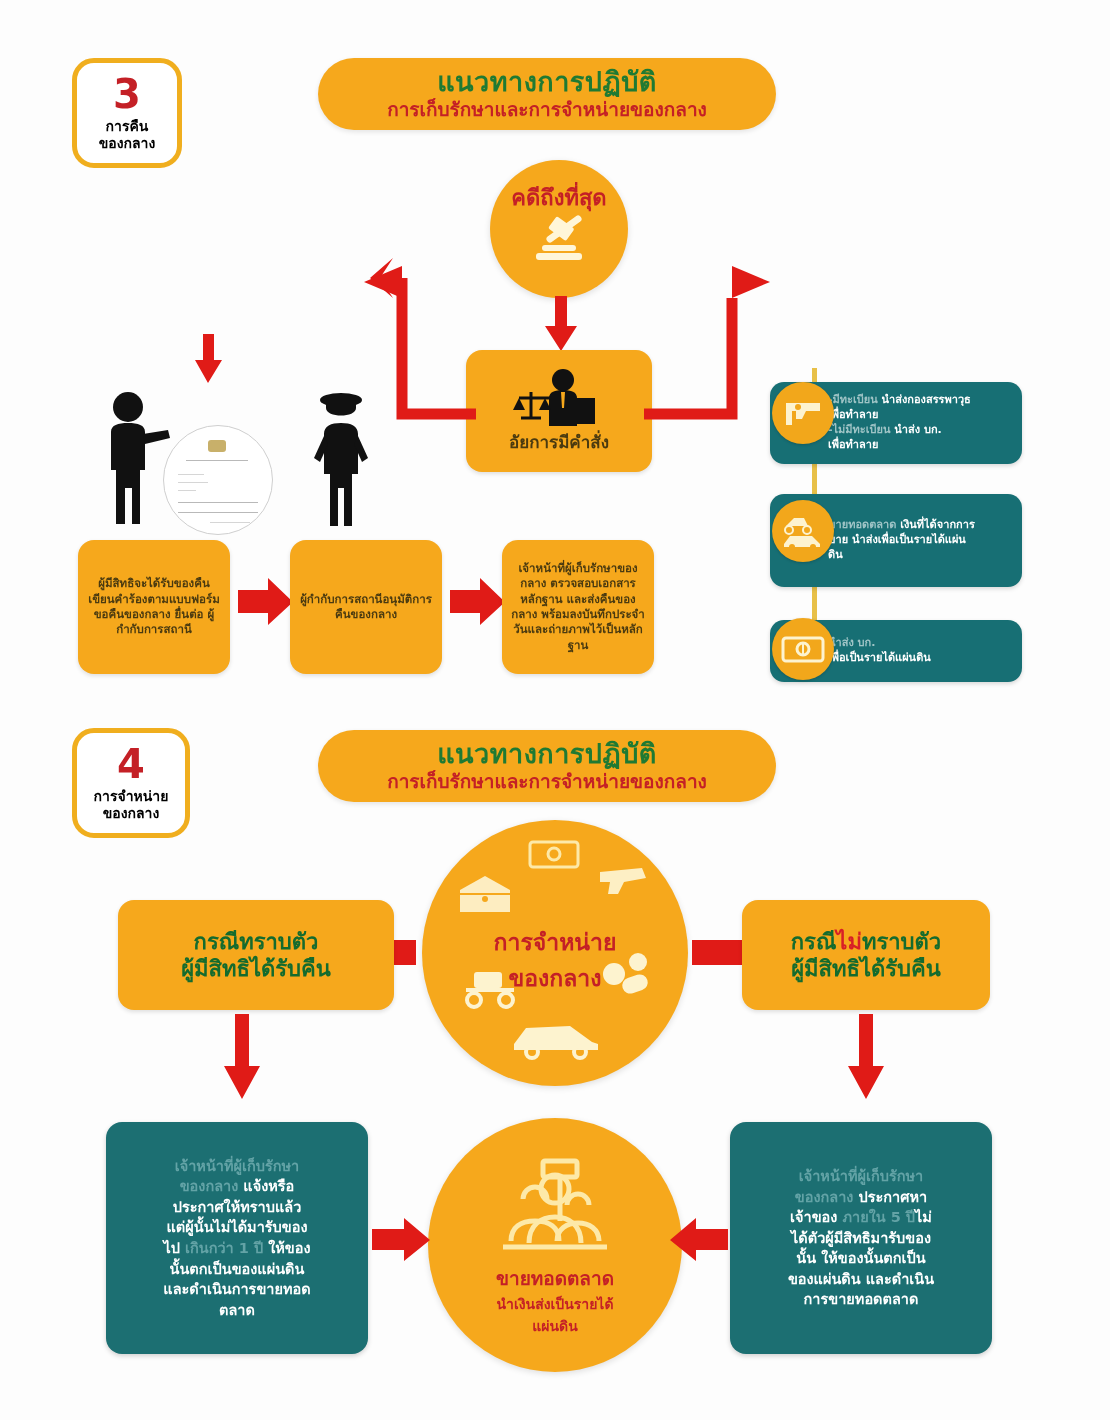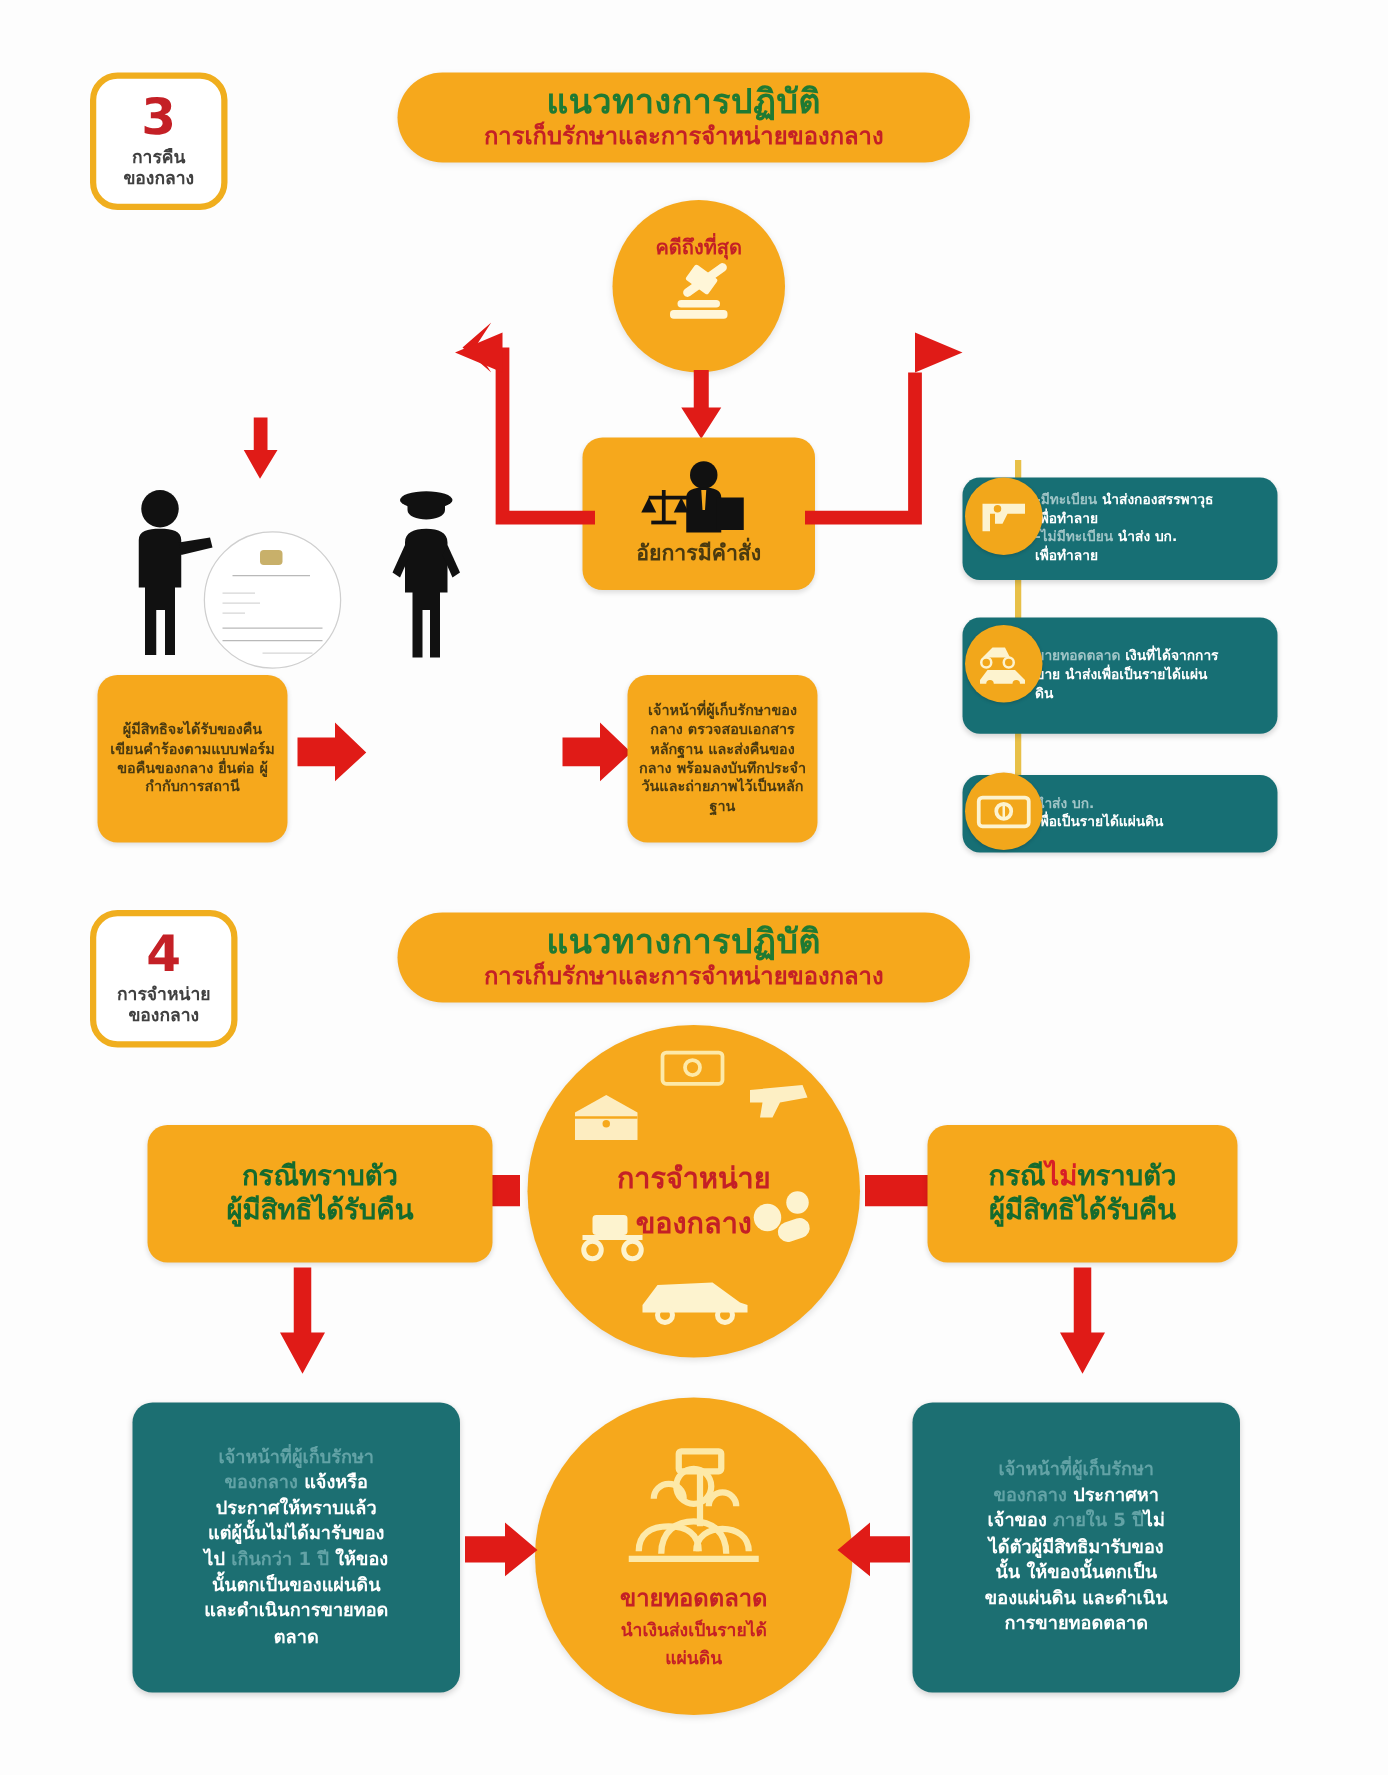--- a/index.html
+++ b/index.html
@@ -11,21 +11,21 @@
   .stage{position:absolute;inset:0;}
   .abs{position:absolute;box-sizing:border-box;}
 
   
   .sec-badge{
     border:5px solid #f0ae1e;border-radius:22px;background:#ffffff;
     display:flex;flex-direction:column;align-items:center;justify-content:center;
     color:#6b5a2a;
   }
   .sec-num{font-size:40px;font-weight:bold;color:#c42026;line-height:1;margin-bottom:4px;}
-  .sec-l1,.sec-l2{font-size:14px;font-weight:bold;color:#404040;line-height:1.25;}
+  .sec-l1,.sec-l2{font-size:14px;font-weight:bold;color:#000000;line-height:1.25;}
 
   
   .title-pill{
     background:#f6a81c;border-radius:40px;
     display:flex;flex-direction:column;align-items:center;justify-content:center;
     box-shadow:0 2px 5px rgba(0,0,0,.10);
   }
   .title-main{font-size:27px;font-weight:bold;color:#1f7a33;line-height:1.1;letter-spacing:.5px;}
   .title-sub{font-size:19px;font-weight:bold;color:#c42026;line-height:1.2;margin-top:1px;}
 
@@ -105,21 +105,21 @@
     <div class="sec-l1">การคืน</div>
     <div class="sec-l2">ของกลาง</div>
   </div>
 
   <div class="abs title-pill" style="left:318px;top:58px;width:458px;height:72px;">
     <div class="title-main">แนวทางการปฏิบัติ</div>
     <div class="title-sub">การเก็บรักษาและการจำหน่ายของกลาง</div>
   </div>
 
   <div class="abs ocircle" style="left:490px;top:160px;width:138px;height:138px;">
-    <div class="circle-label-red" style="font-size:16px;margin-top:-6px;text-align:right;">คดีถึงที่สุด</div>
+    <div class="circle-label-red" style="font-size:22px;margin-top:-6px;text-align:right;">คดีถึงที่สุด</div>
     <span style="margin-top:2px;">
       <svg width="70" height="56" viewBox="0 0 70 56">
         <g stroke="#fff6d8" stroke-width="7" stroke-linecap="round" fill="none">
           <line x1="26" y1="22" x2="54" y2="2"></line>
         </g>
         <rect x="26" y="4" width="22" height="15" rx="2" transform="rotate(36 37 12)" fill="#fff6d8"></rect>
         <rect x="12" y="36" width="46" height="7" rx="3" fill="#fff6d8"></rect>
         <rect x="18" y="28" width="34" height="6" rx="3" fill="#fff6d8"></rect>
       </svg>
     </span>
@@ -202,20 +202,23 @@
   </div>
 
   <div class="abs ocard-plain t-small" style="left:78px;top:540px;width:152px;height:134px;">
     <span>ผู้มีสิทธิจะได้รับของคืน เขียนคำร้องตามแบบฟอร์มขอคืนของกลาง ยื่นต่อ ผู้กำกับการสถานี</span>
   </div>
   <div class="arw" style="left:238px;top:578px;">
     <svg width="56" height="48" viewBox="0 0 56 48">
       <polygon points="0,12 30,12 30,0 55,24 30,47 30,35 0,35" fill="#e01b17"></polygon>
     </svg>
   </div>
+  <div class="abs ocard-plain t-small" style="left:290px;top:540px;width:152px;height:134px;">
+    <span>ผู้กำกับการสถานีอนุมัติการคืนของกลาง</span>
+  </div>
   <div class="arw" style="left:450px;top:578px;">
     <svg width="56" height="48" viewBox="0 0 56 48">
       <polygon points="0,12 30,12 30,0 55,24 30,47 30,35 0,35" fill="#e01b17"></polygon>
     </svg>
   </div>
   <div class="abs ocard-plain t-small" style="left:502px;top:540px;width:152px;height:134px;">
     <span>เจ้าหน้าที่ผู้เก็บรักษาของกลาง ตรวจสอบเอกสารหลักฐาน และส่งคืนของกลาง พร้อมลงบันทึกประจำวันและถ่ายภาพไว้เป็นหลักฐาน</span>
   </div>
 
   <div class="rail" style="left:812px;top:368px;height:300px;"></div>

